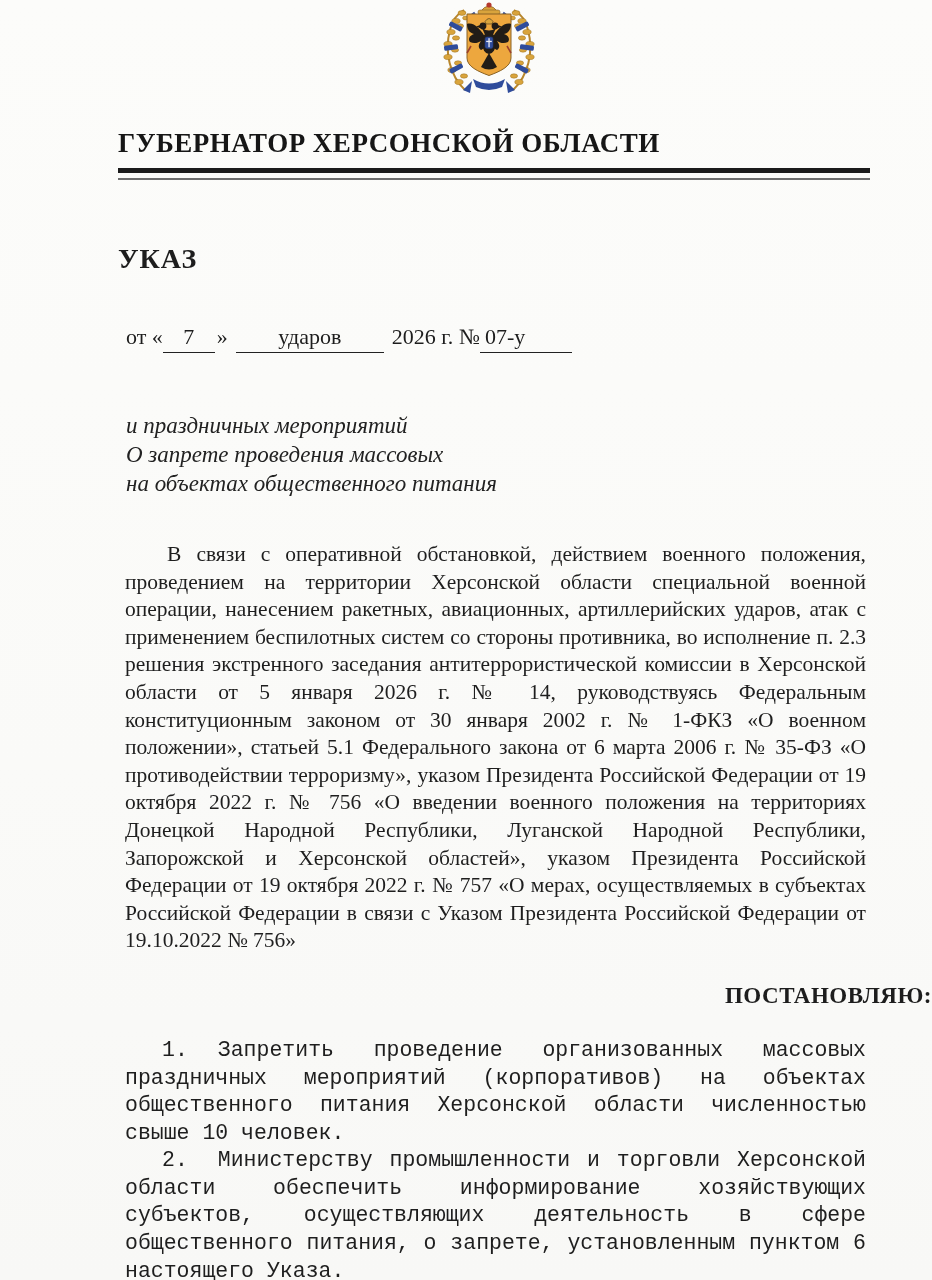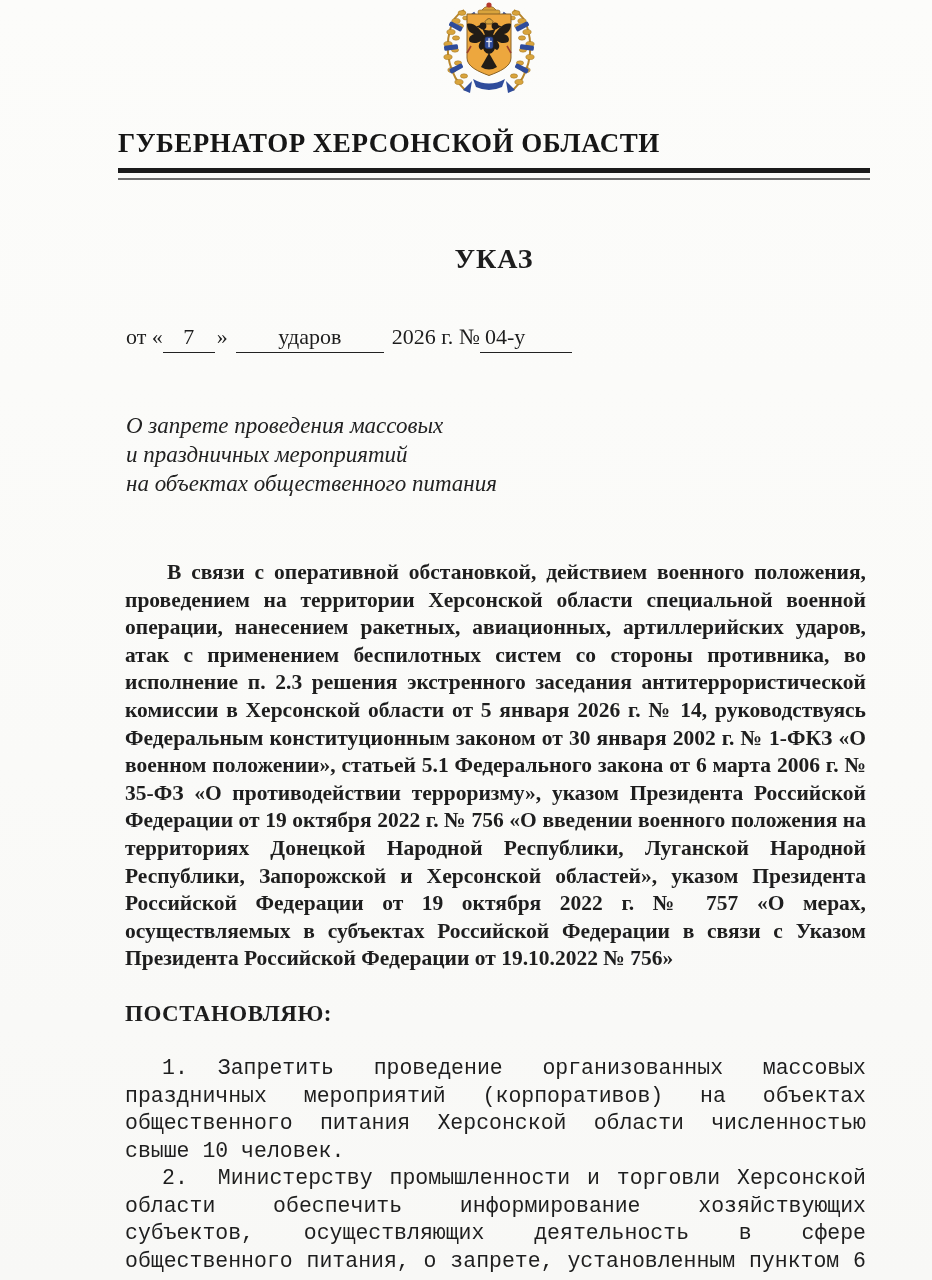--- a/index.html
+++ b/index.html
@@ -19,21 +19,21 @@
     width: 752px; margin: 26px 0 0 118px;
     text-align: left; font-size: 27px; line-height: 34px;
     font-weight: 700; letter-spacing: 0.5px; color: #161616;
   }
   .rules { width: 752px; margin: 8px 0 0 118px; }
   .rule-thick { height: 5px; background: #1b1b1b; }
   .rule-thin  { height: 2px; background: #6d6d6d; margin-top: 5px; }
 
   .doc-kind {
     width: 752px; margin: 63px 0 0 118px;
-    text-align: center; font-size: 28px; line-height: 32px;
+    text-align: left; font-size: 28px; line-height: 32px;
     font-weight: 700; letter-spacing: 1px;
   }
 
   .date-line { margin: 47px 0 0 126px; font-size: 22px; line-height: 30px; white-space: nowrap; }
   .date-line .blank { border-bottom: 1.7px solid #222; display: inline-block; text-align: center; }
   .dl-day    { min-width: 52px; }
   .dl-close  { margin: 0 8px 0 2px; }
   .dl-month  { min-width: 148px; margin-right: 8px; }
   .dl-year   { margin-right: 0; }
   .dl-number { min-width: 92px; text-align: left !important; padding-left: 5px; }
@@ -41,25 +41,25 @@
   .subject {
     margin: 58px 0 0 126px;
     font-style: italic; font-size: 23px; line-height: 29px; color: #222;
   }
 
   .body-par {
     width: 741px; margin-left: 125px;
     font-size: 21.5px; line-height: 27.6px;
     text-align: justify; color: #1e1e1e;
   }
-  .preamble { margin-top: 61px; text-indent: 42px; font-weight: bold; }
+  .preamble { margin-top: 43px; text-indent: 42px; }
 
   .resolve {
     margin: 26px 0 10px 125px;
-    font-size: 23px; line-height: 30px; font-weight: 700; letter-spacing: 0.5px;
+    font-size: 23px; line-height: 30px; font-weight: 700; letter-spacing: 0.5px; text-align: right;
   }
 
   .item { text-indent: 37px; font-family: Liberation Mono, monospace; }
   .item-first { margin-top: 26px; }
   .item-num { margin-right: 30px; }
 </style>
 </head>
 <body>
 
 <div class="page">
@@ -159,25 +159,25 @@
     <div class="rules">
       <div class="rule-thick"></div>
       <div class="rule-thin"></div>
     </div>
   </header>
 
   <main>
 
     <h2 class="doc-kind">УКАЗ</h2>
 
-    <p class="date-line"><span class="dl-prefix">от «</span><span class="blank dl-day">7</span><span class="dl-close">»</span><span class="blank dl-month">ударов</span><span class="dl-year">2026 г. №</span><span class="blank dl-number">04-у</span></p>
+    <p class="date-line"><span class="dl-prefix">от «</span><span class="blank dl-day">7</span><span class="dl-close">»</span><span class="blank dl-month">ударов</span><span class="dl-year">2026 г. №</span><span class="blank dl-number">07-у</span></p>
 
     <div class="subject">
+      <div>и праздничных мероприятий</div>
       <div>О запрете проведения массовых</div>
-      <div>и праздничных мероприятий</div>
       <div>на объектах общественного питания</div>
     </div>
 
     <p class="body-par preamble">В связи с оперативной обстановкой, действием военного положения, проведением на территории Херсонской области специальной военной операции, нанесением ракетных, авиационных, артиллерийских ударов, атак с применением беспилотных систем со стороны противника, во исполнение п. 2.3 решения экстренного заседания антитеррористической комиссии в Херсонской области от 5 января 2026 г. № 14, руководствуясь Федеральным конституционным законом от 30 января 2002 г. № 1-ФКЗ «О военном положении», статьей 5.1 Федерального закона от 6 марта 2006 г. № 35-ФЗ «О противодействии терроризму», указом Президента Российской Федерации от 19 октября 2022 г. № 756 «О введении военного положения на территориях Донецкой Народной Республики, Луганской Народной Республики, Запорожской и Херсонской областей», указом Президента Российской Федерации от 19 октября 2022 г. № 757 «О мерах, осуществляемых в субъектах Российской Федерации в связи с Указом Президента Российской Федерации от 19.10.2022 № 756»</p>
 
     <p class="resolve">ПОСТАНОВЛЯЮ:</p>
 
     <p class="body-par item item-first"><span class="item-num">1.</span><span>Запретить проведение организованных массовых праздничных мероприятий (корпоративов) на объектах общественного питания Херсонской области численностью свыше 10 человек.</span></p>
 
     <p class="body-par item"><span class="item-num">2.</span><span>Министерству промышленности и торговли Херсонской области обеспечить информирование хозяйствующих субъектов, осуществляющих деятельность в сфере общественного питания, о запрете, установленным пунктом 6 настоящего Указа.</span></p>

